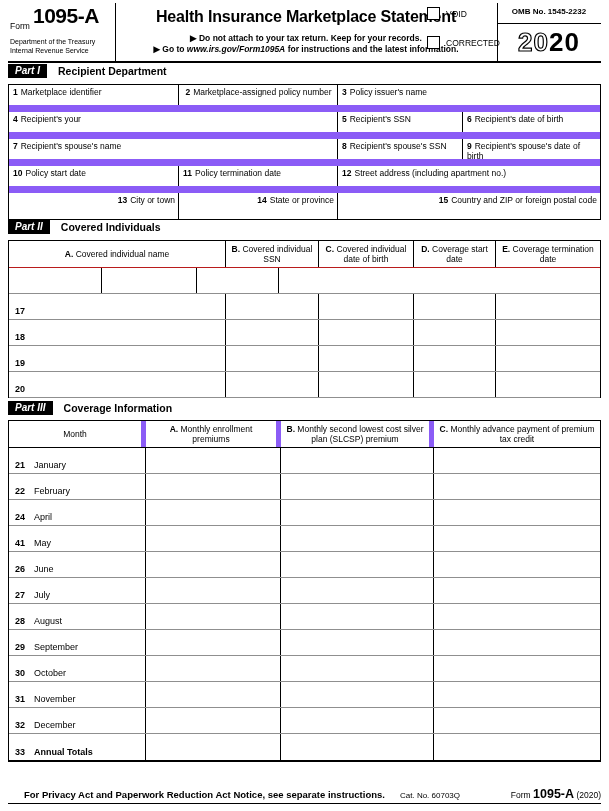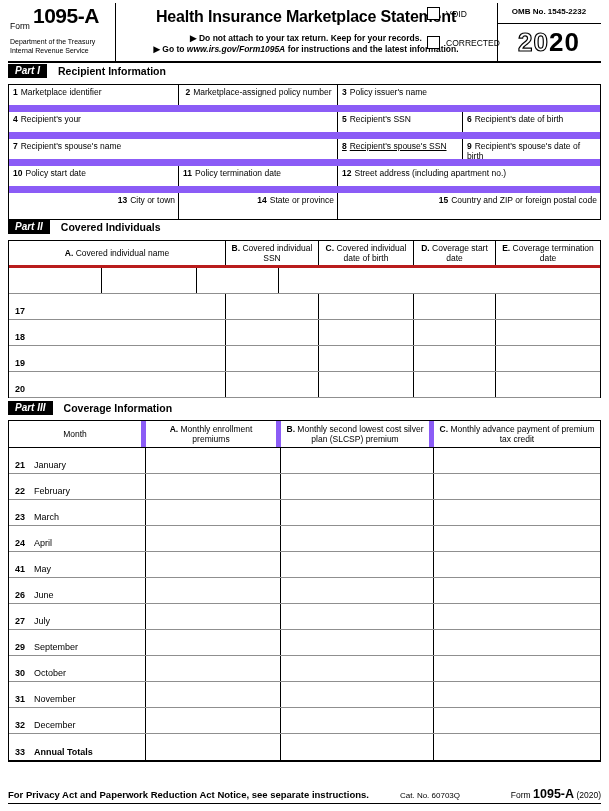--- a/index.html
+++ b/index.html
@@ -31,21 +31,21 @@
   
   .t1 { position:absolute; left:8px; top:84px; width:593px; border:1px solid #000; }
   .t1row { display:flex; height:27px; border-bottom:7px solid #8b5cf6; }
   .t1row:last-child { border-bottom:none; height:26px;text-align:right; }
   .t1c { border-right:1px solid #000; padding:2px 3px 0 4px; font-size:8.5px; line-height:10px; }
   .t1c:last-child { border-right:none; flex:1; }
   .fnum { font-weight:bold; margin-right:3px; }
 
   
   .t2 { position:absolute; left:8px; top:240px; width:593px; border-left:1px solid #000; border-right:1px solid #000; border-top:1px solid #000; }
-  .t2hdr { display:flex; height:27px; border-bottom:3px solid #b91c1c; }
+  .t2hdr { display:flex; height:27px; border-bottom:1px solid #b91c1c; }
   .t2hdr > div { border-right:1px solid #000; display:flex; align-items:center; justify-content:center; text-align:center; font-size:8.5px; line-height:10px; padding:0 4px; }
   .t2hdr > div:last-child { border-right:none; }
   .t2row { display:flex; height:26px; border-bottom:1px solid #8f8f8f; }
   .t2row > div { border-right:1px solid #000; }
   .t2row > div:last-child { border-right:none; }
   .colA { width:217px; } .colB { width:93px; } .colC { width:95px; } .colD { width:82px; } .colE { flex:1; }
   .rowlead { display:flex; align-items:flex-end; padding:0 0 3px 6px; }
   .rnum { font-weight:bold; font-size:9px; margin-right:9px; }
   .hletter { font-weight:bold; }
 
@@ -56,21 +56,21 @@
   .t3hdr > div:last-child { border-right:none; }
   .t3row { display:flex; height:26px; border-bottom:1px solid #8f8f8f; }
   .t3row:last-child { border-bottom:none; }
   .t3row > div { border-right:1px solid #000; }
   .t3row > div:last-child { border-right:none; }
   .colM { width:137px; } .col3A { width:135px; } .col3B { width:153px; } .col3C { flex:1; }
   .mlabel { font-size:9px; }
   .totals .mlabel { font-weight:bold; }
 
   
-  .foot-notice { position:absolute; left:8px; top:789px; font-size:9.5px; font-weight:bold;text-align:center; }
+  .foot-notice { position:absolute; left:24px; top:789px; font-size:9.5px; font-weight:bold;text-align:center; }
   .foot-cat { position:absolute; left:400px; top:791px; font-size:8px; }
   .foot-form { position:absolute; right:8px; top:787px; font-size:8.5px; }
   .foot-form .fnumber { font-size:12.5px; font-weight:bold; }
 </style>
 </head>
 <body>
 
 <div class="page">
 
   <div class="abs" style="left:10px; top:15px;">
@@ -100,37 +100,37 @@
   <div class="omb" style="top:7px;">OMB No. 1545-2232</div>
   <div class="hl" style="left:497px; top:23px; width:104px;"></div>
   <div class="year" style="top:27px;">
     <span class="outline">20</span><span>20</span>
   </div>
 
   <div class="abs" style="left:8px; top:61px; width:593px; height:2px; background:#000;"></div>
 
   <div class="sect" style="top:64px;">
     <span class="badge">Part I</span>
-    <span class="sect-title">Recipient Information</span>
+    <span class="sect-title">Recipient Department</span>
   </div>
 
   <div class="t1">
     <div class="t1row">
       <div class="t1c" style="width:170px;"><span class="fnum">1</span><span>Marketplace identifier</span></div>
       <div class="t1c" style="width:159px;text-align:center;"><span class="fnum">2</span><span>Marketplace-assigned policy number</span></div>
       <div class="t1c"><span class="fnum">3</span><span>Policy issuer's name</span></div>
     </div>
     <div class="t1row">
       <div class="t1c" style="width:329px;"><span class="fnum">4</span><span>Recipient's your</span></div>
       <div class="t1c" style="width:125px;"><span class="fnum">5</span><span>Recipient's SSN</span></div>
       <div class="t1c"><span class="fnum">6</span><span>Recipient's date of birth</span></div>
     </div>
     <div class="t1row">
       <div class="t1c" style="width:329px;"><span class="fnum">7</span><span>Recipient's spouse's name</span></div>
-      <div class="t1c" style="width:125px;text-decoration:underline;"><span class="fnum">8</span><span>Recipient's spouse's SSN</span></div>
+      <div class="t1c" style="width:125px;"><span class="fnum">8</span><span>Recipient's spouse's SSN</span></div>
       <div class="t1c"><span class="fnum">9</span><span>Recipient's spouse's date of birth</span></div>
     </div>
     <div class="t1row">
       <div class="t1c" style="width:170px;"><span class="fnum">10</span><span>Policy start date</span></div>
       <div class="t1c" style="width:159px;"><span class="fnum">11</span><span>Policy termination date</span></div>
       <div class="t1c"><span class="fnum">12</span><span>Street address (including apartment no.)</span></div>
     </div>
     <div class="t1row">
       <div class="t1c" style="width:170px;"><span class="fnum">13</span><span>City or town</span></div>
       <div class="t1c" style="width:159px;"><span class="fnum">14</span><span>State or province</span></div>
@@ -237,29 +237,20 @@
       <div class="colM rowlead">
           <span class="rnum">22</span>
           <span class="mlabel">February</span>
         </div>
       <div class="col3A"></div>
       <div class="col3B"></div>
       <div class="col3C"></div>
     </div>
     <div class="t3row">
       <div class="colM rowlead">
-          <span class="rnum">23</span>
-          <span class="mlabel">March</span>
-        </div>
-      <div class="col3A"></div>
-      <div class="col3B"></div>
-      <div class="col3C"></div>
-    </div>
-    <div class="t3row">
-      <div class="colM rowlead">
           <span class="rnum">24</span>
           <span class="mlabel">April</span>
         </div>
       <div class="col3A"></div>
       <div class="col3B"></div>
       <div class="col3C"></div>
     </div>
     <div class="t3row">
       <div class="colM rowlead">
           <span class="rnum">41</span>
@@ -275,20 +266,29 @@
           <span class="mlabel">June</span>
         </div>
       <div class="col3A"></div>
       <div class="col3B"></div>
       <div class="col3C"></div>
     </div>
     <div class="t3row">
       <div class="colM rowlead">
           <span class="rnum">27</span>
           <span class="mlabel">July</span>
+        </div>
+      <div class="col3A"></div>
+      <div class="col3B"></div>
+      <div class="col3C"></div>
+    </div>
+    <div class="t3row">
+      <div class="colM rowlead">
+          <span class="rnum">28</span>
+          <span class="mlabel">August</span>
         </div>
       <div class="col3A"></div>
       <div class="col3B"></div>
       <div class="col3C"></div>
     </div>
     <div class="t3row">
       <div class="colM rowlead">
           <span class="rnum">29</span>
           <span class="mlabel">September</span>
         </div>

